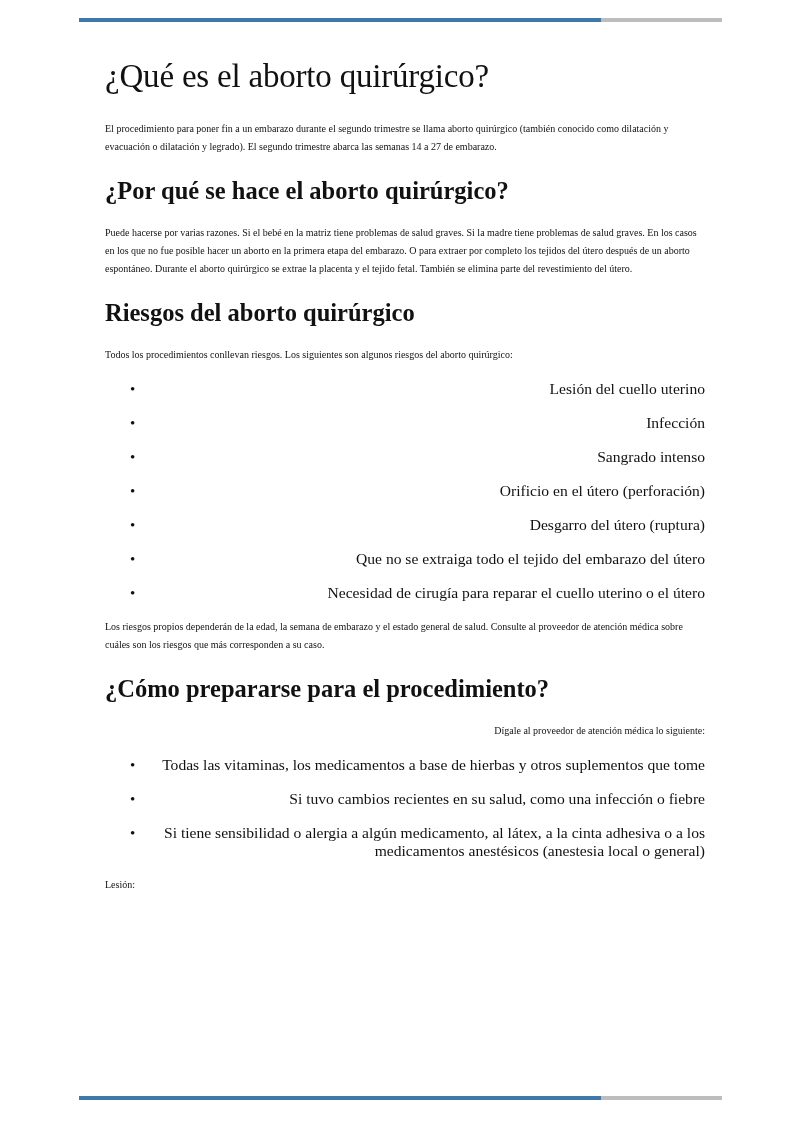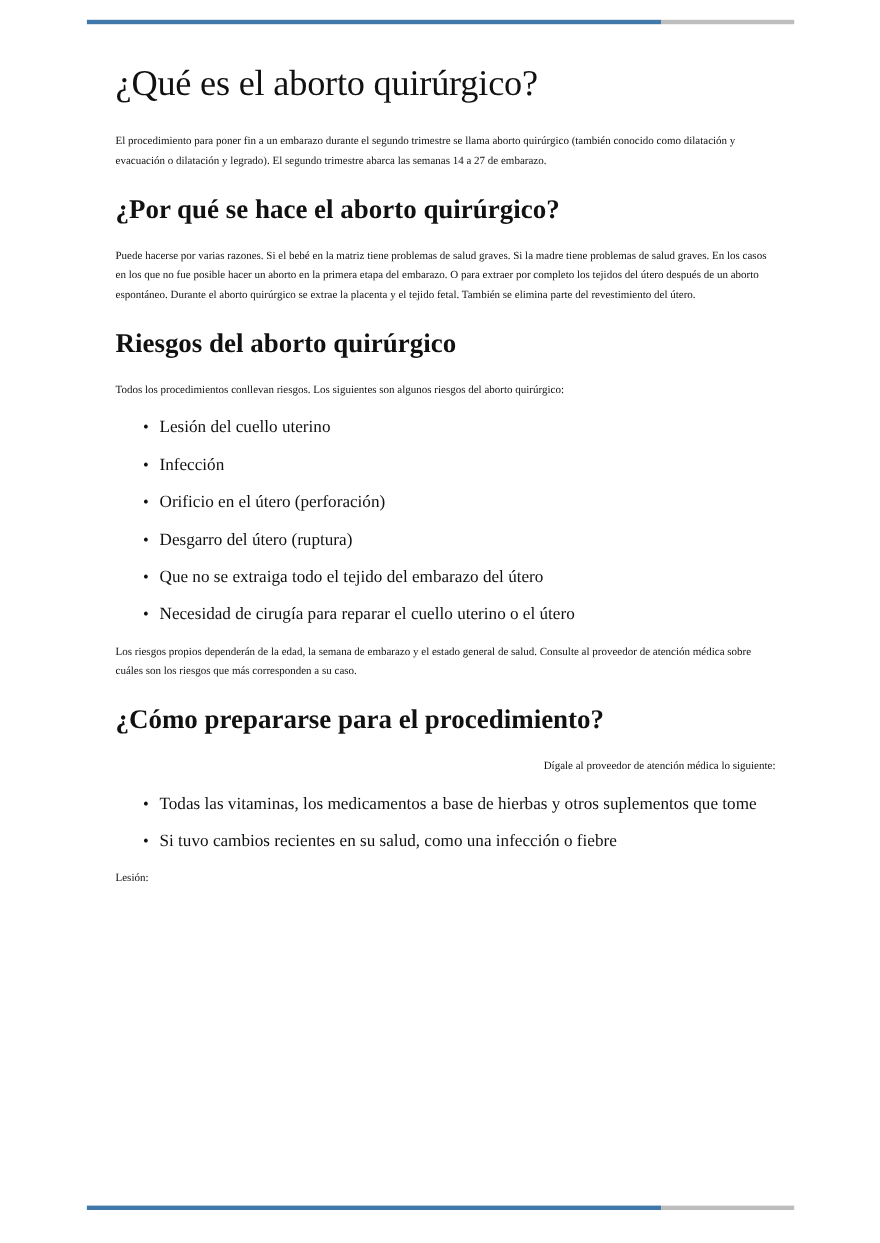--- a/index.html
+++ b/index.html
@@ -6,21 +6,21 @@
   body { width: 800px; height: 1130px; position: relative; overflow: hidden;
          font-family: "Liberation Serif", "DejaVu Serif", serif; color: #111; }
   .topbar { position: absolute; left: 79px; top: 18px; width: 643px; height: 4px; display: flex; }
   .bar-blue { width: 522px; height: 4px; background: #3f78a9; }
   .bar-gray { flex: 1; height: 4px; background: #bdbdbd; }
   .content { position: absolute; left: 105px; top: 52px; width: 600px; }
   h1 { font-size: 33px; font-weight: normal; margin: 0 0 20px 0; line-height: 48px; letter-spacing: -0.2px; }
   h2 { font-size: 24.5px; font-weight: bold; margin: 0; line-height: 34px; }
   p { font-size: 10px; line-height: 18px; margin: 0; }
   ul { margin: 0; padding: 0 0 0 40px; list-style: none; }
-  li { font-size: 15.6px; line-height: 18px; position: relative; }
+  li { font-size: 15.6px; line-height: 18px; position: relative; text-align: right; }
   li::before { content: "\2022"; position: absolute; left: -15px; top: 0; font-size: 15px; }
   .bottombar { position: absolute; left: 79px; top: 1096px; width: 643px; height: 4px; display: flex; }
   .footer { position: absolute; left: 79px; top: 1160px; width: 643px; display: flex; justify-content: flex-start;
             font-family: "DejaVu Sans", sans-serif; font-style: italic; font-size: 7.5px; color: #888; }
 </style>
 </head>
 <body>
 
 <div class="topbar">
   <div class="bar-blue"></div>
@@ -32,32 +32,34 @@
   <p>El procedimiento para poner fin a un embarazo durante el segundo trimestre se llama aborto quirúrgico (también conocido como dilatación y evacuación o dilatación y legrado). El segundo trimestre abarca las semanas 14 a 27 de embarazo.</p>
 
   <h2 style="margin-top:18px;">¿Por qué se hace el aborto quirúrgico?</h2>
   <p style="margin-top:16px;">Puede hacerse por varias razones. Si el bebé en la matriz tiene problemas de salud graves. Si la madre tiene problemas de salud graves. En los casos en los que no fue posible hacer un aborto en la primera etapa del embarazo. O para extraer por completo los tejidos del útero después de un aborto espontáneo. Durante el aborto quirúrgico se extrae la placenta y el tejido fetal. También se elimina parte del revestimiento del útero.</p>
 
   <h2 style="margin-top:18px;">Riesgos del aborto quirúrgico</h2>
   <p style="margin-top:16px;">Todos los procedimientos conllevan riesgos. Los siguientes son algunos riesgos del aborto quirúrgico:</p>
   <ul style="margin-top:16px;">
     <li>Lesión del cuello uterino</li>
     <li style="margin-top:16px;">Infección</li>
+    <li style="margin-top:16px;">Sangrado intenso</li>
     <li style="margin-top:16px;">Orificio en el útero (perforación)</li>
     <li style="margin-top:16px;">Desgarro del útero (ruptura)</li>
     <li style="margin-top:16px;">Que no se extraiga todo el tejido del embarazo del útero</li>
     <li style="margin-top:16px;">Necesidad de cirugía para reparar el cuello uterino o el útero</li>
   </ul>
   <p style="margin-top:16px;">Los riesgos propios dependerán de la edad, la semana de embarazo y el estado general de salud. Consulte al proveedor de atención médica sobre cuáles son los riesgos que más corresponden a su caso.</p>
 
   <h2 style="margin-top:18px;">¿Cómo prepararse para el procedimiento?</h2>
   <p style="margin-top:16px;text-align:right;">Dígale al proveedor de atención médica lo siguiente:</p>
   <ul style="margin-top:16px;">
     <li style="margin-top:16px;">Todas las vitaminas, los medicamentos a base de hierbas y otros suplementos que tome</li>
     <li style="margin-top:16px;">Si tuvo cambios recientes en su salud, como una infección o fiebre</li>
+    <li style="margin-top:16px;">Si tiene sensibilidad o alergia a algún medicamento, al látex, a la cinta adhesiva o a los medicamentos anestésicos (anestesia local o general)</li>
   </ul>
   <p style="margin-top:16px;">Lesión:</p>
 </div>
 
 <div class="bottombar">
   <div class="bar-blue"></div>
   <div class="bar-gray"></div>
 </div>
 
 <div class="footer">

